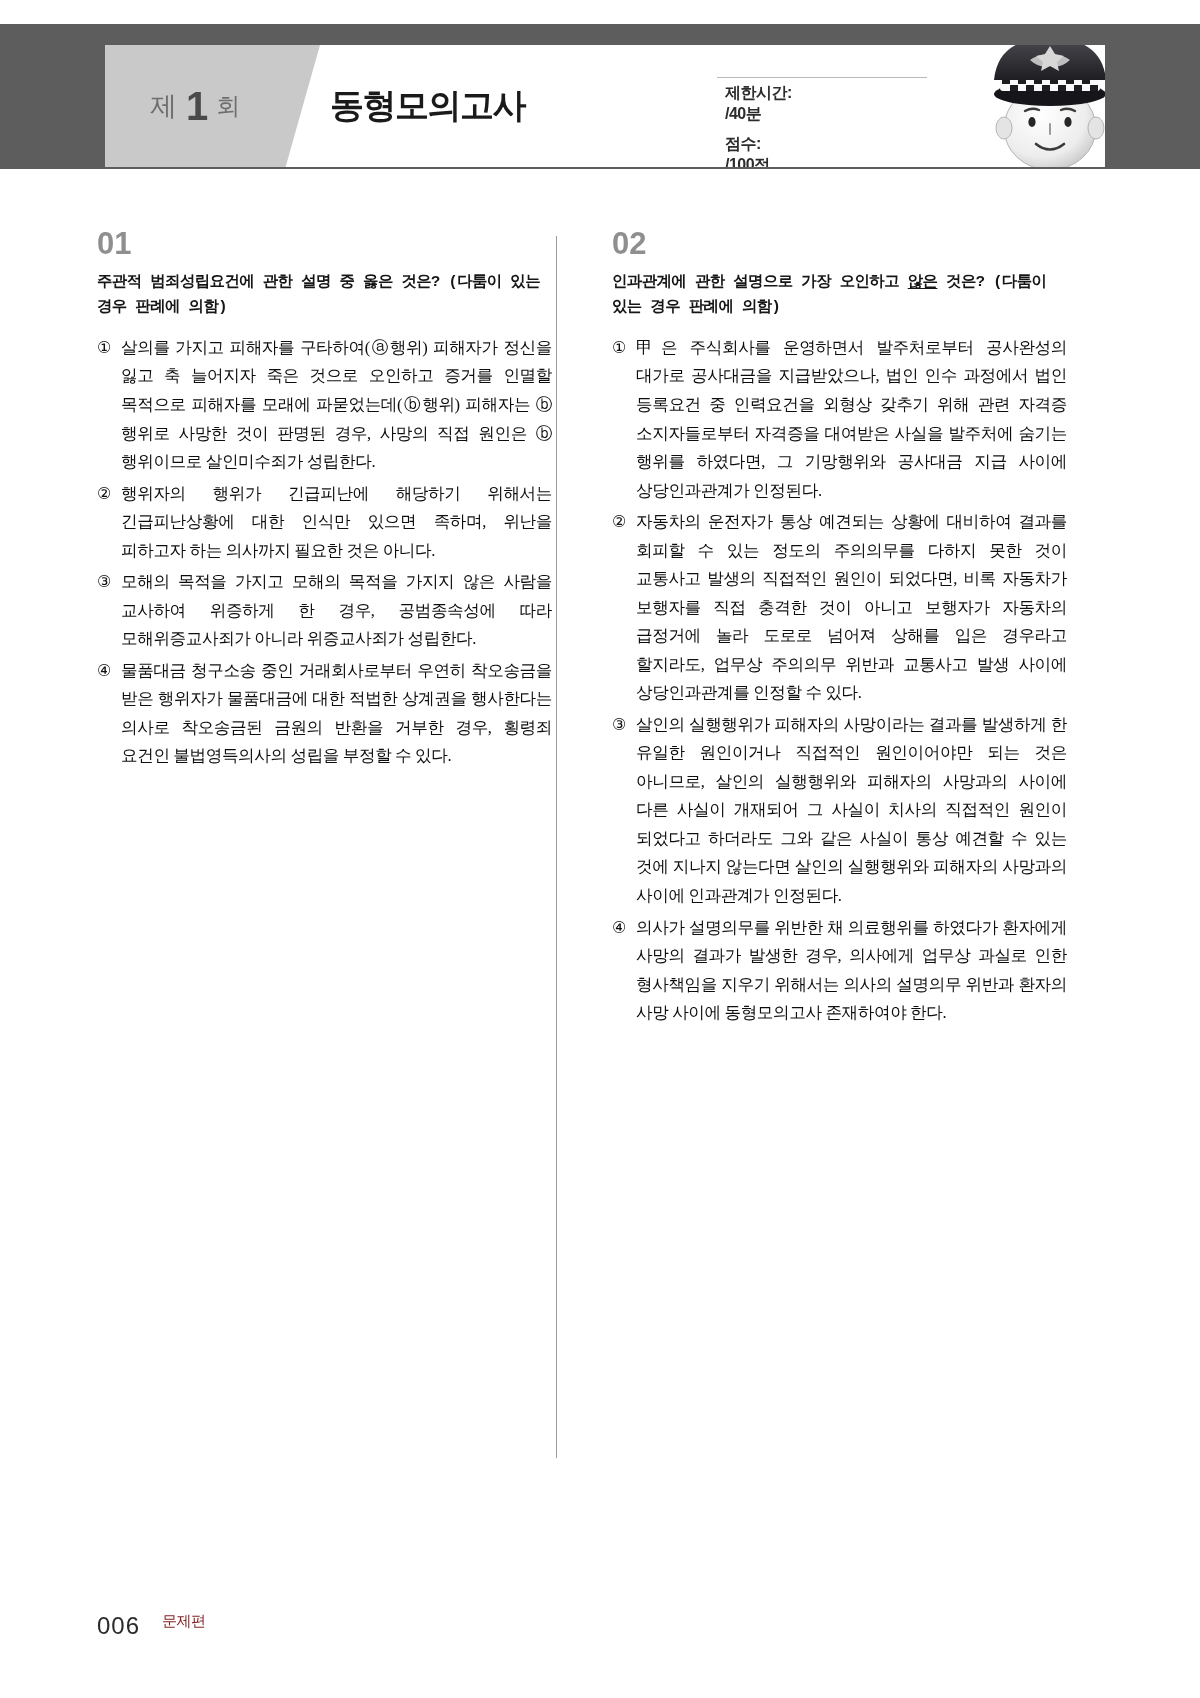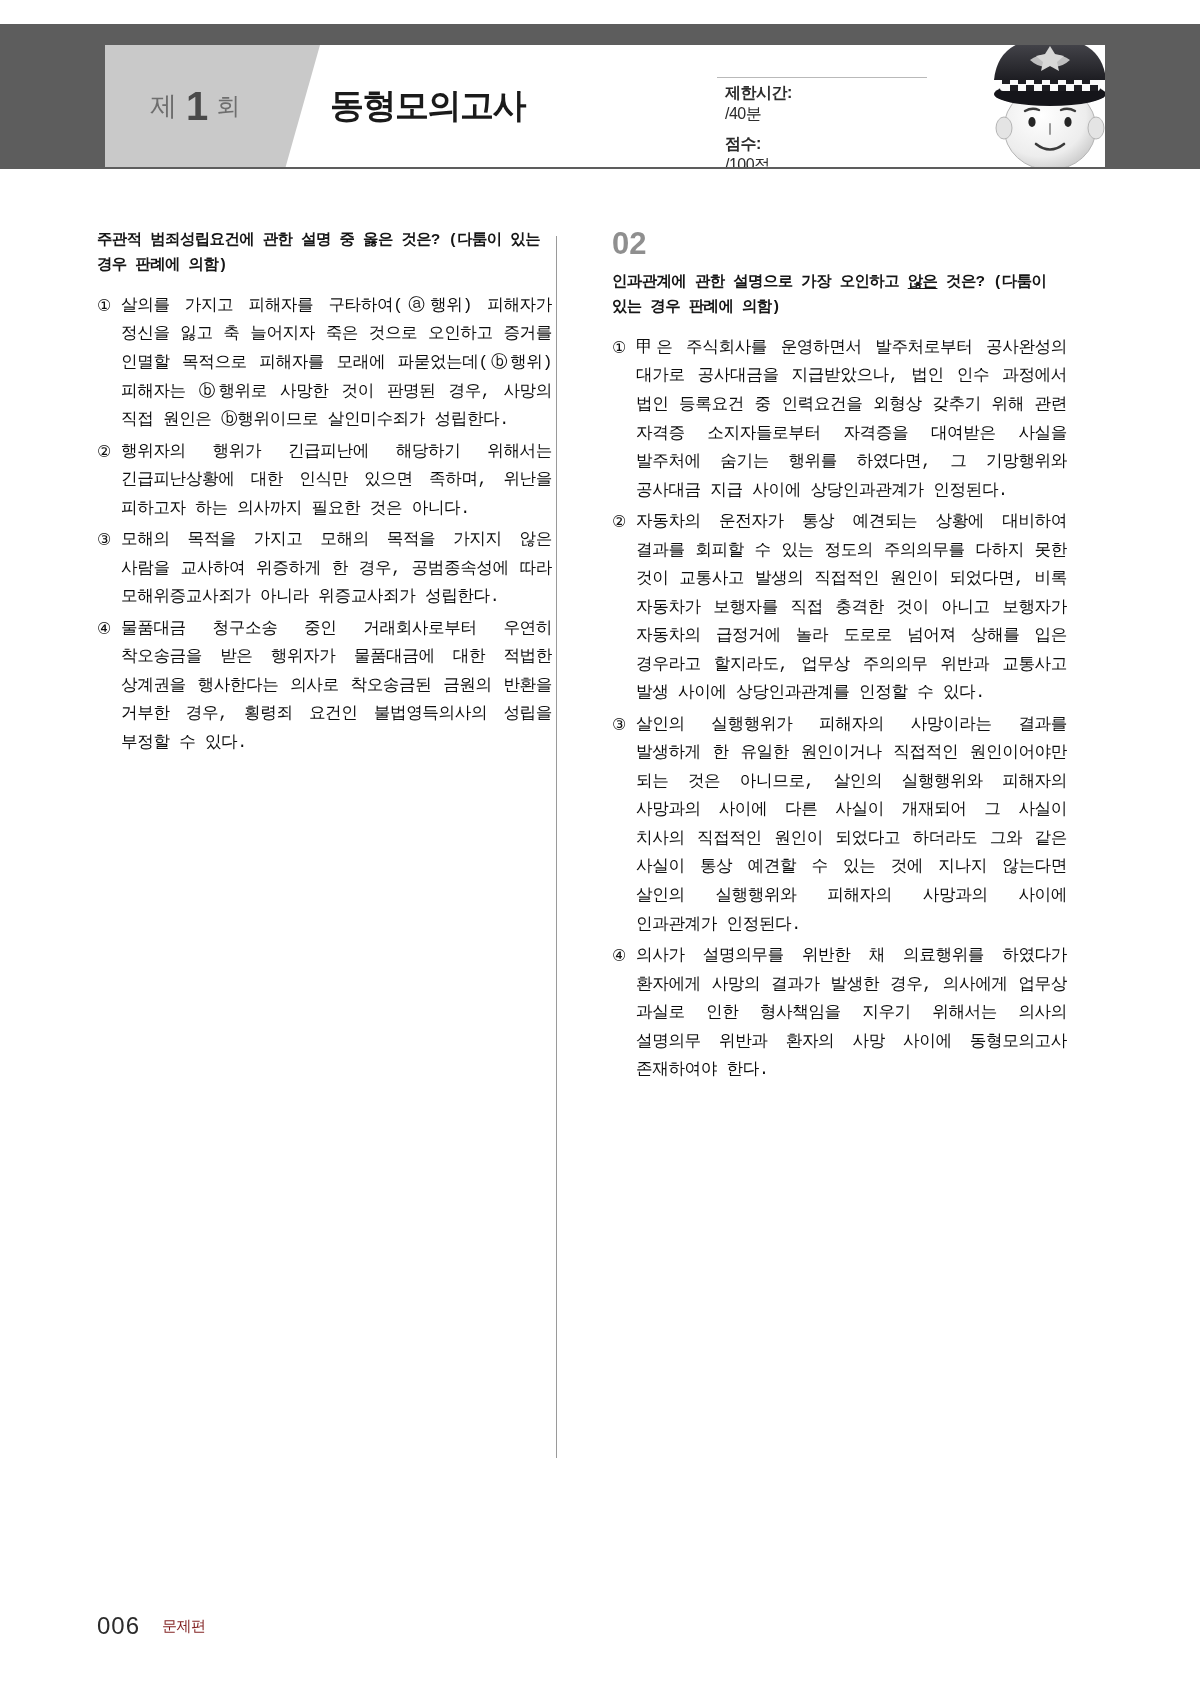--- a/index.html
+++ b/index.html
@@ -49,21 +49,21 @@
     position:absolute; left:612px; top:32px; width:210px;
   }
   .meta-box .mline { height:1px; background:#b9b9b9; }
   .meta-row {
     display:flex; align-items:baseline;
     font-family:"Liberation Sans", sans-serif;
     font-size:16px; color:#2c2c2c; font-weight:bold;
     padding:5px 0 4px 8px; letter-spacing:-0.5px;flex-direction:column;
   }
   .meta-row .mk { width:92px; }
-  .meta-row .mv { font-weight:normal;text-align:center; }
+  .meta-row .mv { font-weight:bold;text-align:center; }
 
   
   .mascot { position:absolute; left:855px; top:-25px; width:180px; height:195px; }
 
   .answer-ref {
     position:absolute; right:62px; top:175px;
     font-family:"Liberation Sans", sans-serif;
     font-size:13px; font-weight:bold; color:#ffffff;
     letter-spacing:-0.3px;
   }
@@ -105,27 +105,27 @@
     line-height:1.72; letter-spacing:-0.4px;
     margin-bottom:3px;
     text-align:justify;
     word-break:keep-all;
   }
   .choice .cmark {
     flex:0 0 24px; width:24px;
     font-size:16.2px; line-height:1.72;
     color:#0d0d0d;
   }
-  .choice .ctext { flex:1 1 auto;font-family:Liberation Mono, monospace; }
+  .choice .ctext { flex:1 1 auto; }
   .circ { font-family:"DejaVu Sans", sans-serif; font-size:14.5px; }
 
   
   .footer {
     position:absolute; left:97px; bottom:58px;
-    display:flex; align-items:center; gap:22px;
+    display:flex; align-items:flex-start; gap:22px;
     font-family:"Liberation Sans", sans-serif;
   }
   .footer .pg { font-size:24px; color:#2b2b2b; letter-spacing:1px; }
   .footer .sec { font-size:15px; color:#7f1d1d; letter-spacing:-0.5px; }
 </style>
 </head>
 <body>
 
 <div class="header-wrap">
   <div class="header-band"></div>
@@ -226,20 +226,21 @@
   <div class="answer-ref">
     <span>정답 및 해설</span>
     <span class="ar-page">p. 082</span>
   </div>
 </div>
 
 <div class="content">
   <div class="col-divider"></div>
 
   <div class="col col-left">
+    <div class="q-num">01</div>
     <div class="q-stem">주관적 범죄성립요건에 관한 설명 중 옳은 것은? (다툼이 있는 경우 판례에 의함)</div>
     <ul class="choices">
       <li class="choice">
         <span class="cmark circ">①</span>
         <span class="ctext">살의를 가지고 피해자를 구타하여(ⓐ행위) 피해자가 정신을 잃고 축 늘어지자 죽은 것으로 오인하고 증거를 인멸할 목적으로 피해자를 모래에 파묻었는데(ⓑ행위) 피해자는 ⓑ행위로 사망한 것이 판명된 경우, 사망의 직접 원인은 ⓑ행위이므로 살인미수죄가 성립한다.</span>
       </li>
       <li class="choice">
         <span class="cmark circ">②</span>
         <span class="ctext">행위자의 행위가 긴급피난에 해당하기 위해서는 긴급피난상황에 대한 인식만 있으면 족하며, 위난을 피하고자 하는 의사까지 필요한 것은 아니다.</span>
       </li>

